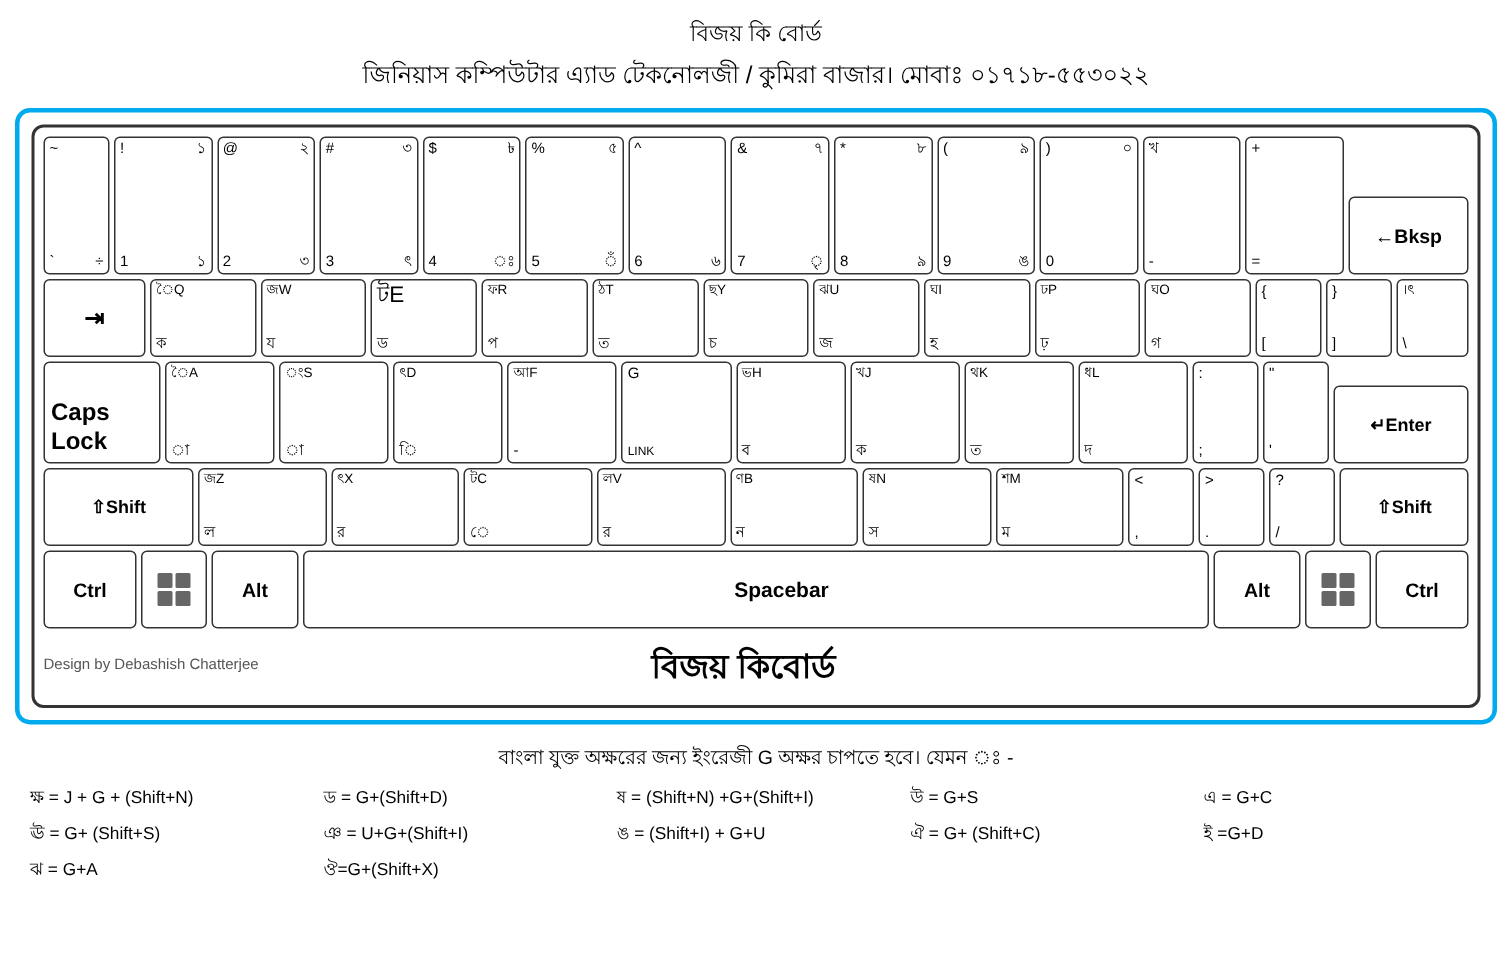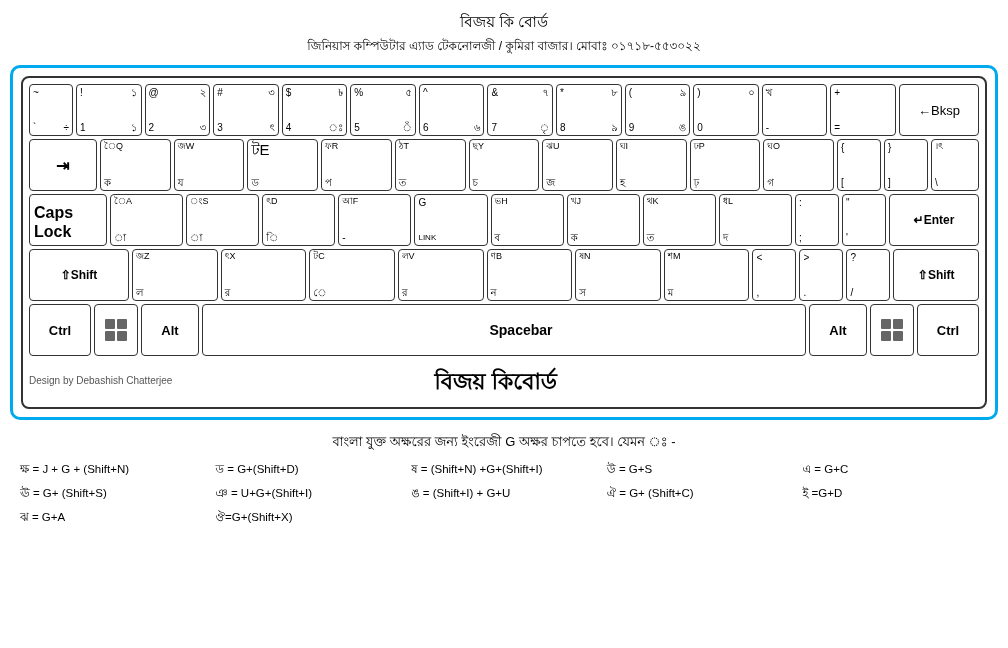--- a/index.html
+++ b/index.html
@@ -10,21 +10,21 @@
       min-height: 648px;
       padding: 10px;
     }
     .page-title {
       text-align: center;
       font-size: 15px;
       margin-bottom: 2px;
     }
     .page-subtitle {
       text-align: center;
-      font-size: 12px;
+      font-size: 16px;
       margin-bottom: 8px;
     }
     .keyboard-outer {
       border: 3px solid #00aaee;
       border-radius: 10px;
       padding: 8px;
       background: #fff;
     }
     .keyboard-inner {
       border: 2px solid #333;
@@ -86,20 +86,21 @@
       font-weight: bold;
       justify-content: center;
       align-items: flex-start;
     }
     .key-enter {
       flex: 0 0 88px;
       font-size: 12px;
       font-weight: bold;
       justify-content: center;
       align-items: center;
+      margin-top: 16px;
     }
     .key-lshift {
       flex: 0 0 100px;
       font-size: 11px;
       font-weight: bold;
       justify-content: center;
       align-items: center;
     }
     .key-rshift {
       flex: 0 0 100px;
@@ -312,21 +313,21 @@
       <div class="key key-std">
         <div class="top-line">
             <span>+</span>
             <span></span>
           </div>
         <div class="bottom-line">
             <span>=</span>
             <span></span>
           </div>
       </div>
-      <div class="key key-wide-bksp" style="flex:0 0 80px; justify-content:center; align-items:center; font-size:13px; font-weight:normal;">
+      <div class="key key-wide-bksp" style="flex:0 0 80px; justify-content:center; align-items:center; font-size:13px; font-weight:bold;margin-top:40px;">
         ←Bksp
       </div>
     </div>
 
     <div class="key-row">
       <div class="key key-tab" style="flex:0 0 68px; justify-content:center; align-items:center;">
         <span style="font-size:16px;">⇥</span>
       </div>
       <div class="key key-std">
         <div class="top-line">

